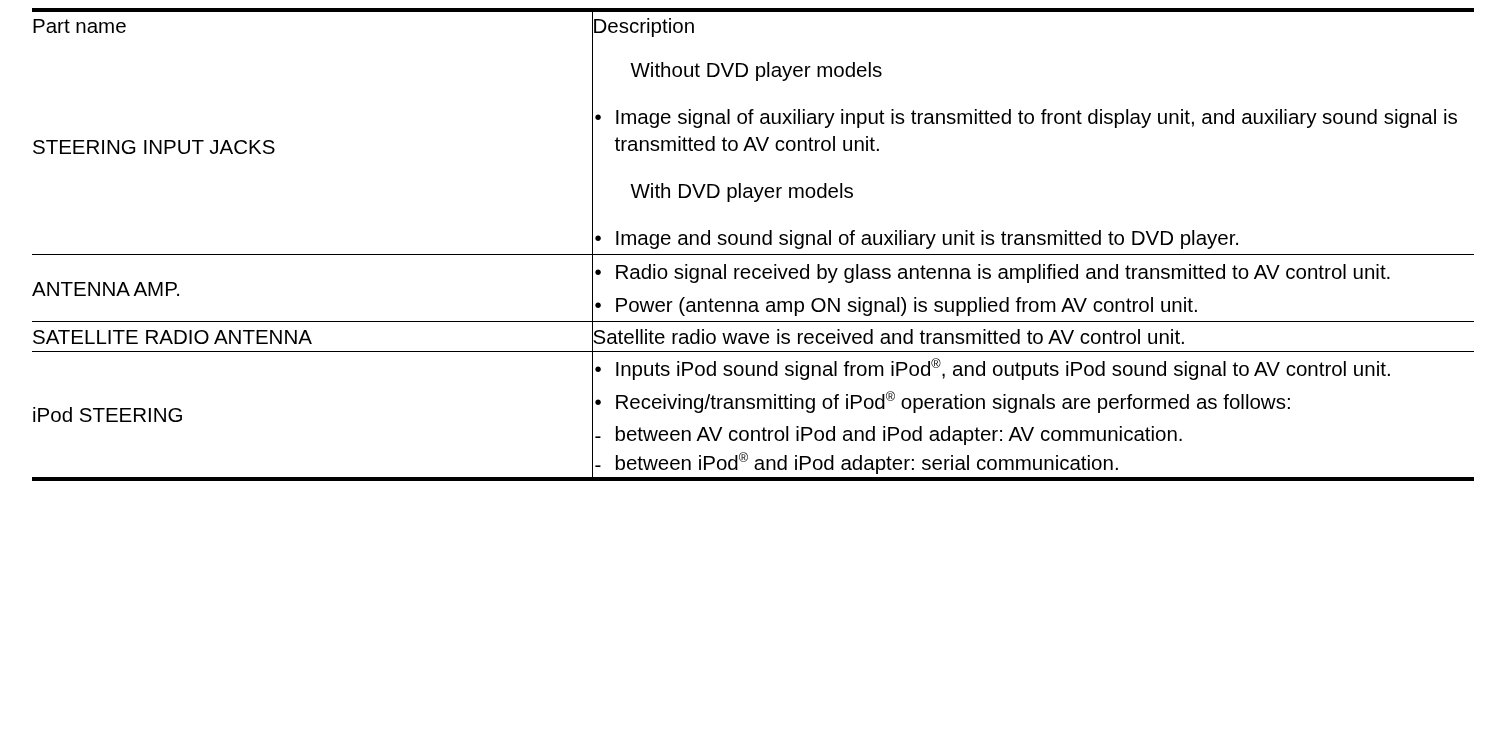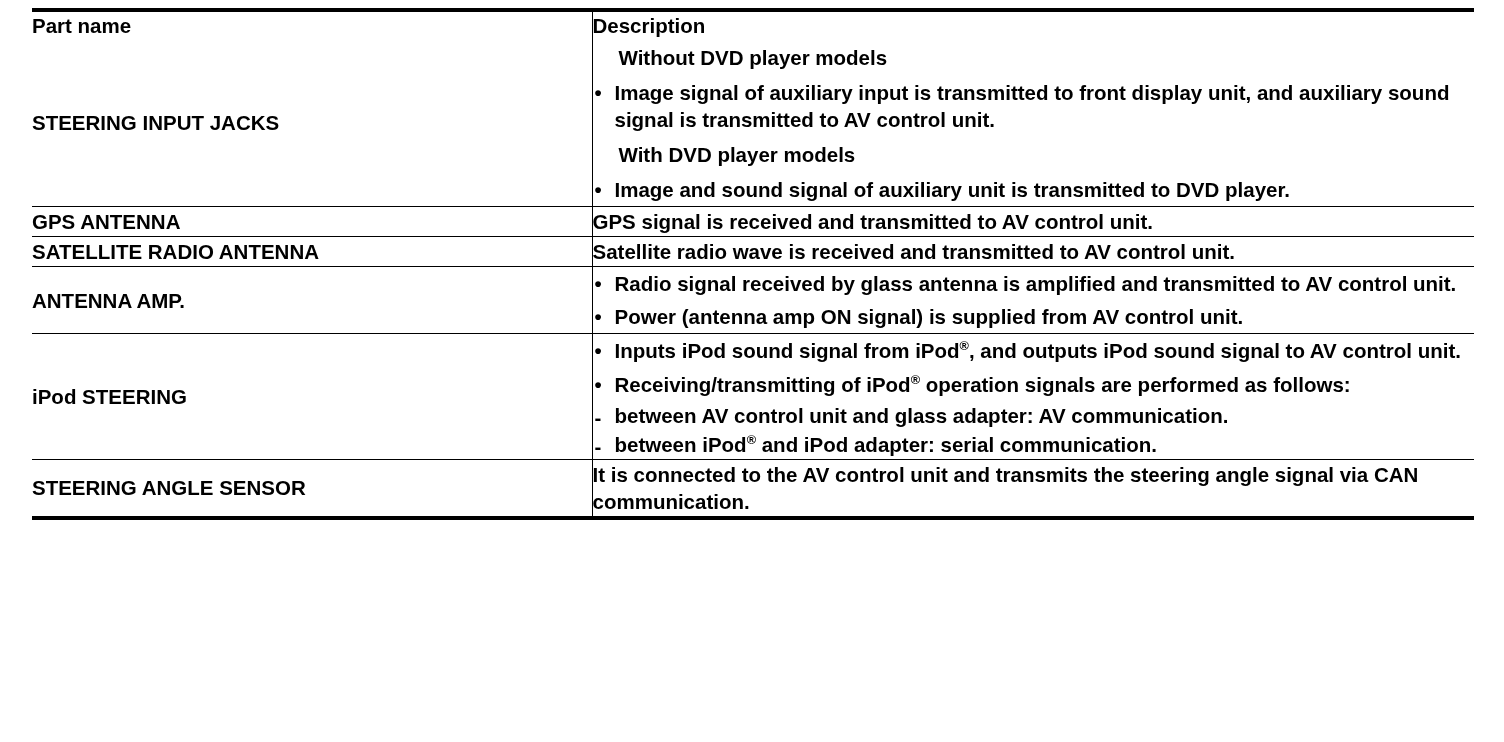--- a/index.html
+++ b/index.html
@@ -33,21 +33,21 @@
   }
 
   col.col-part { width: 560px; }
   col.col-desc { width: 882px; }
 
   table.spec-table th,
   table.spec-table td {
     border-bottom: 1.6px solid #000;
     vertical-align: middle;
     text-align: left;
-    font-weight: bold;
+    font-weight: normal;
     font-size: 20.5px;
     line-height: 1.32;
     padding: 0;
   }
 
   table.spec-table tr:last-child > th,
   table.spec-table tr:last-child > td {
     border-bottom: none;
   }
 
@@ -75,21 +75,21 @@
   }
 
   
   .desc-line {
     margin: 0;
     padding: 1px 0 1px 0;
     text-indent: 0;
   }
   
   .desc-plain {
-    margin: 4px;
+    margin: 16px;
     padding: 1px 0 1px 22px;
   }
   
   .desc-item {
     position: relative;
     margin: 0;
     padding: 3px 0 3px 22px;
   }
   .desc-item > .marker {
     position: absolute;
@@ -132,49 +132,37 @@
         <tr>
           <td class="cell-part">STEERING INPUT JACKS</td>
           <td class="cell-desc">
             <div class="desc-plain">Without DVD player models</div>
             <div class="desc-item"><span class="marker marker-bullet">•</span><span>Image signal of auxiliary input is transmitted to front display unit, and auxiliary sound signal is transmitted to AV control unit.</span></div>
             <div class="desc-plain">With DVD player models</div>
             <div class="desc-item"><span class="marker marker-bullet">•</span><span>Image and sound signal of auxiliary unit is transmitted to DVD player.</span></div>
           </td>
         </tr>
         <tr>
-          <td class="cell-part">GPS ANTENNA</td>
+          <td class="cell-part">ANTENNA AMP.</td>
           <td class="cell-desc">
-            <div class="desc-line">GPS signal is received and transmitted to AV control unit.</div>
+            <div class="desc-item"><span class="marker marker-bullet">•</span><span>Radio signal received by glass antenna is amplified and transmitted to AV control unit.</span></div>
+            <div class="desc-item"><span class="marker marker-bullet">•</span><span>Power (antenna amp ON signal) is supplied from AV control unit.</span></div>
           </td>
         </tr>
         <tr>
           <td class="cell-part">SATELLITE RADIO ANTENNA</td>
           <td class="cell-desc">
             <div class="desc-line">Satellite radio wave is received and transmitted to AV control unit.</div>
           </td>
         </tr>
         <tr>
-          <td class="cell-part">ANTENNA AMP.</td>
-          <td class="cell-desc">
-            <div class="desc-item"><span class="marker marker-bullet">•</span><span>Radio signal received by glass antenna is amplified and transmitted to AV control unit.</span></div>
-            <div class="desc-item"><span class="marker marker-bullet">•</span><span>Power (antenna amp ON signal) is supplied from AV control unit.</span></div>
-          </td>
-        </tr>
-        <tr>
           <td class="cell-part">iPod STEERING</td>
           <td class="cell-desc">
             <div class="desc-item"><span class="marker marker-bullet">•</span><span>Inputs iPod sound signal from iPod<sup class="reg">®</sup>, and outputs iPod sound signal to AV control unit.</span></div>
             <div class="desc-item"><span class="marker marker-bullet">•</span><span>Receiving/transmitting of iPod<sup class="reg">®</sup> operation signals are performed as follows:</span></div>
-            <div class="desc-item tight"><span class="marker">-</span><span>between AV control unit and glass adapter: AV communication.</span></div>
+            <div class="desc-item tight"><span class="marker">-</span><span>between AV control iPod and iPod adapter: AV communication.</span></div>
             <div class="desc-item tight"><span class="marker">-</span><span>between iPod<sup class="reg">®</sup> and iPod adapter: serial communication.</span></div>
-          </td>
-        </tr>
-        <tr>
-          <td class="cell-part">STEERING ANGLE SENSOR</td>
-          <td class="cell-desc">
-            <div class="desc-line">It is connected to the AV control unit and transmits the steering angle signal via CAN communication.</div>
           </td>
         </tr>
       </tbody>
   </table>
 
 </div>
 
 </body></html>

